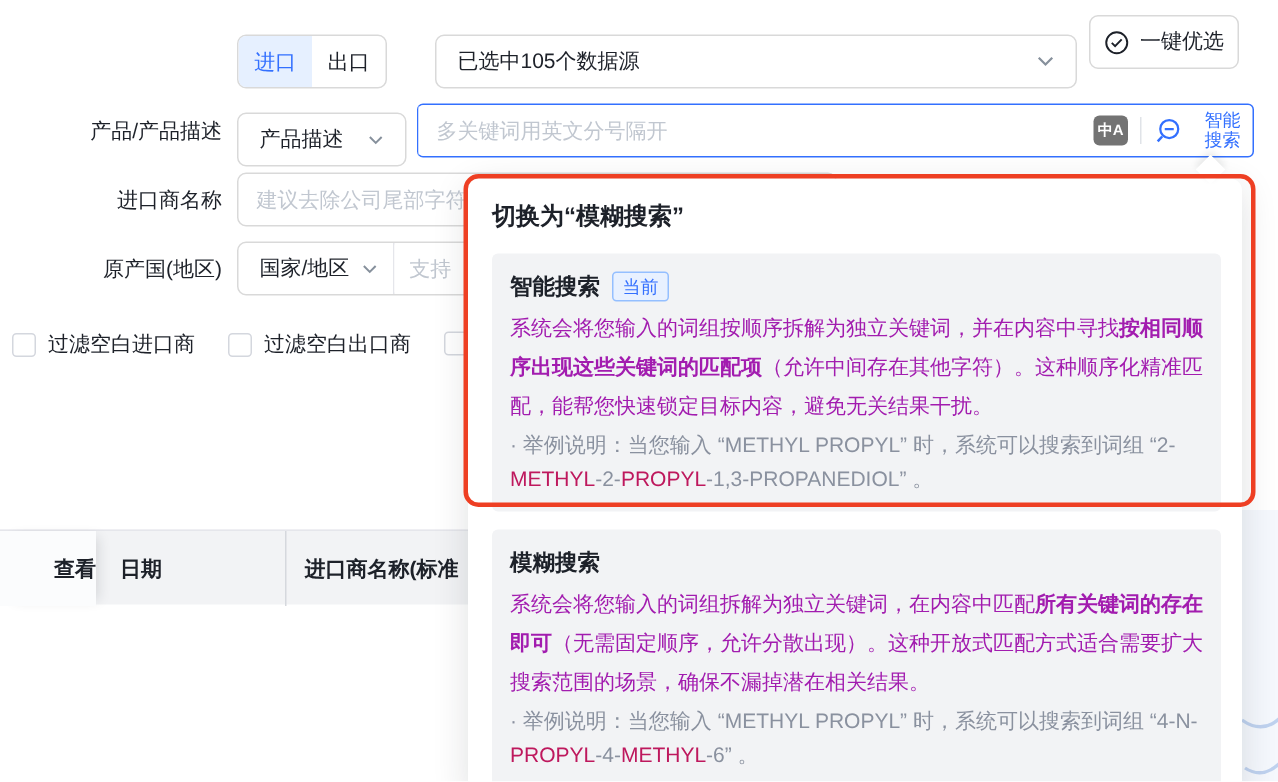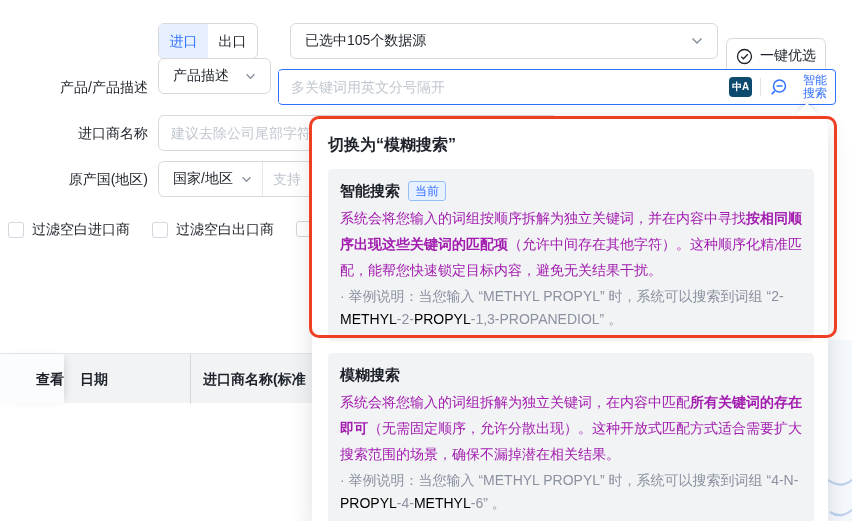--- a/index.html
+++ b/index.html
@@ -16,21 +16,21 @@
   .chev{flex:0 0 auto;margin-left:8px;}
   .btn{display:flex;align-items:center;justify-content:center;gap:7px;cursor:pointer;}
   .inp{box-sizing:border-box;height:36px;border:1px solid #d9d9d9;border-radius:6px;background:#fff;
        padding:0 12px;font-size:14px;color:#1d2129;width:100%;outline:none;font-family:"Liberation Sans",sans-serif;}
   .inp::placeholder{color:#c1c7d0;}
   .kw-wrap{display:flex;align-items:center;box-sizing:border-box;height:36px;border:1px solid #3370ff;
            border-radius:4px;background:#fff;padding:0 8px 0 0;}
   .kw-input{flex:1;border:none;outline:none;height:32px;padding:0 12px;font-size:14px;color:#1d2129;
             font-family:"Liberation Sans",sans-serif;min-width:0;}
   .kw-input::placeholder{color:#c1c7d0;}
-  .trans-ico{width:23px;height:20px;background:#0c4a6e;color:#fff;border-radius:4px;font-size:10px;
+  .trans-ico{width:23px;height:20px;background:#737373;color:#fff;border-radius:4px;font-size:10px;
              font-weight:bold;display:flex;align-items:center;justify-content:center;cursor:pointer;letter-spacing:0;}
   .vdiv{width:1px;height:18px;background:#e0e3e8;margin:0 8px;}
   .smart-btn{display:flex;align-items:center;gap:15px;cursor:pointer;color:#3370ff;font-size:12px;line-height:13px;}
   .combo{display:flex;align-items:center;}
   .combo .dd-part{display:flex;align-items:center;padding:0 10px 0 14px;cursor:pointer;white-space:nowrap;}
   .combo .divider{width:1px;height:34px;background:#e5e6eb;}
   .combo input{border:none;outline:none;height:32px;padding:0 10px;font-size:14px;min-width:0;flex:1;
                font-family:"Liberation Sans",sans-serif;}
   .combo input::placeholder{color:#c1c7d0;}
   .cb-item{display:flex;align-items:center;gap:8px;cursor:pointer;}
@@ -41,21 +41,21 @@
          padding:14px 14px 12px 16px;}
   .panel-title{font-size:16px;font-weight:bold;color:#1d2129;line-height:24px;}
   .sect{background:#f2f3f5;border-radius:4px;padding:10px 12px;margin-top:12px;}
   .sect-head{display:flex;align-items:center;gap:8px;height:24px;}
   .sect-title{font-weight:bold;font-size:15px;color:#1d2129;}
   .badge{font-size:12px;color:#3370ff;background:#e8f1ff;border:1px solid #94bfff;border-radius:3px;
          padding:0 6px;line-height:18px;}
   .para{font-size:14px;line-height:26px;color:#a21caf;margin-top:2px;}
   .para b{font-weight:bold;}
   .example{font-size:14px;line-height:23px;color:#8a919f;margin-top:2px;}
-  .red{color:#000000;}
+  .red{color:#be185d;}
   .caret{width:14px;height:14px;background:#fff;transform:rotate(45deg);
          box-shadow:-2px -2px 5px rgba(31,35,41,.10);}
   .hl-rect{border:3px solid #ee3f23;border-radius:10px;pointer-events:none;box-sizing:border-box;}
   .frozen-cell{background:#fbfcfd;box-shadow:5px 0 8px -4px rgba(31,35,41,.14);text-align:center;}
 </style>
 </head>
 <body>
 
 <div class="stage">
 
@@ -65,31 +65,31 @@
     <div class="seg-item">出口</div>
   </div>
 
   <div class="abs ctl dd" style="left:290px;top:23px;width:428px;">
     <span class="dd-text">已选中105个数据源</span>
     <svg class="chev" width="12" height="8" viewBox="0 0 12 8">
         <polyline points="1.5,1.5 6,6 10.5,1.5" fill="none" stroke="#86909c" stroke-width="1.5"></polyline>
       </svg>
   </div>
 
-  <div class="abs ctl btn" style="left:726px;top:38px;width:100px;">
+  <div class="abs ctl btn" style="left:726px;top:10px;width:100px;">
     <svg width="17" height="17" viewBox="0 0 17 17">
         <circle cx="8.5" cy="8.5" r="7" fill="none" stroke="#1d2129" stroke-width="1.3"></circle>
         <path d="M5.2 8.6l2.2 2.2 4.4-4.6" fill="none" stroke="#1d2129" stroke-width="1.3"></path>
       </svg>
     <span>一键优选</span>
   </div>
 
   <div class="abs row-label" style="left:0;top:69px;">产品/产品描述</div>
 
-  <div class="abs ctl dd" style="left:158px;top:58px;width:113px;">
+  <div class="abs ctl dd" style="left:158px;top:75px;width:113px;">
     <span class="dd-text">产品描述</span>
     <svg class="chev" width="11" height="7" viewBox="0 0 12 8">
         <polyline points="1.5,1.5 6,6 10.5,1.5" fill="none" stroke="#86909c" stroke-width="1.5"></polyline>
       </svg>
   </div>
 
   <div class="abs kw-wrap" style="left:278px;top:69px;width:558px;">
     <input class="kw-input" placeholder="多关键词用英文分号隔开" style="">
     <div class="trans-ico">中A</div>
     <div class="vdiv"></div>

